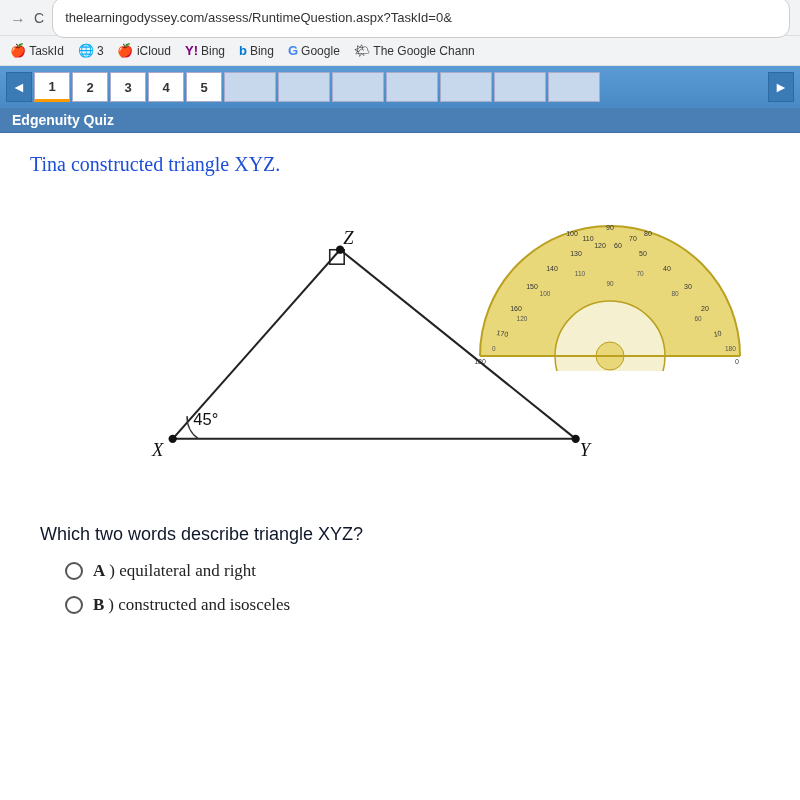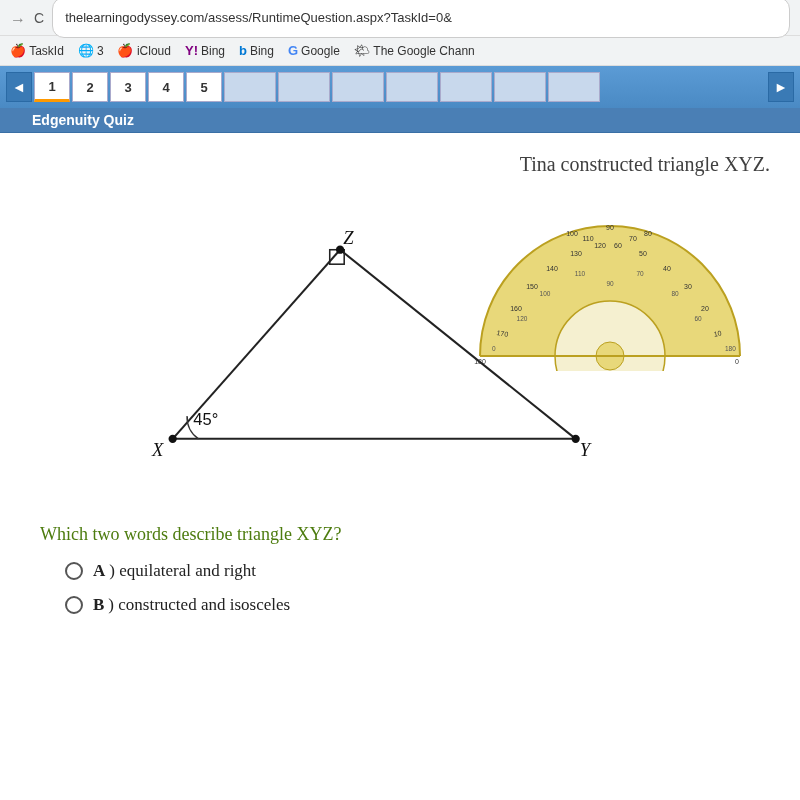--- a/index.html
+++ b/index.html
@@ -116,38 +116,37 @@
       width: 52px;
       height: 30px;
     }
 
     
     .quiz-label {
       background: #4a7fb5;
       color: #fff;
       font-size: 14px;
       font-weight: bold;
-      padding: 4px 32px;
+      padding: 4px 12px;
       border-bottom: 1px solid #3a6fa5;
     }
 
     
     .content {
       background: #fff;
       padding: 20px 30px;
       position: relative;
     }
 
     .question-text {
       font-size: 20px;
       font-weight: normal;
-      color: #404040;
+      color: #1d4ed8;
       margin-bottom: 20px;
       font-family: Georgia, serif;
-      text-align: right;
     }
 
     .diagram-area {
       position: relative;
       width: 100%;
       height: 310px;
       margin-bottom: 18px;
     }
 
     .triangle-svg {
@@ -164,23 +163,23 @@
       top: 20px;
       width: 280px;
       height: 160px;
     }
 
     .answer-section {
       padding: 0 10px;
     }
     .which-words {
       font-size: 18px;
-      color: #4d7c0f;
+      color: #0f172a;
       margin-bottom: 16px;
-      font-family: Liberation Serif, serif;
+      font-family: Liberation Sans, sans-serif;
     }
     .answer-option {
       display: flex;
       align-items: center;
       gap: 10px;
       margin-bottom: 14px;
       font-size: 17px;
       color: #222;
       font-family: Georgia, serif;
       cursor: pointer;

